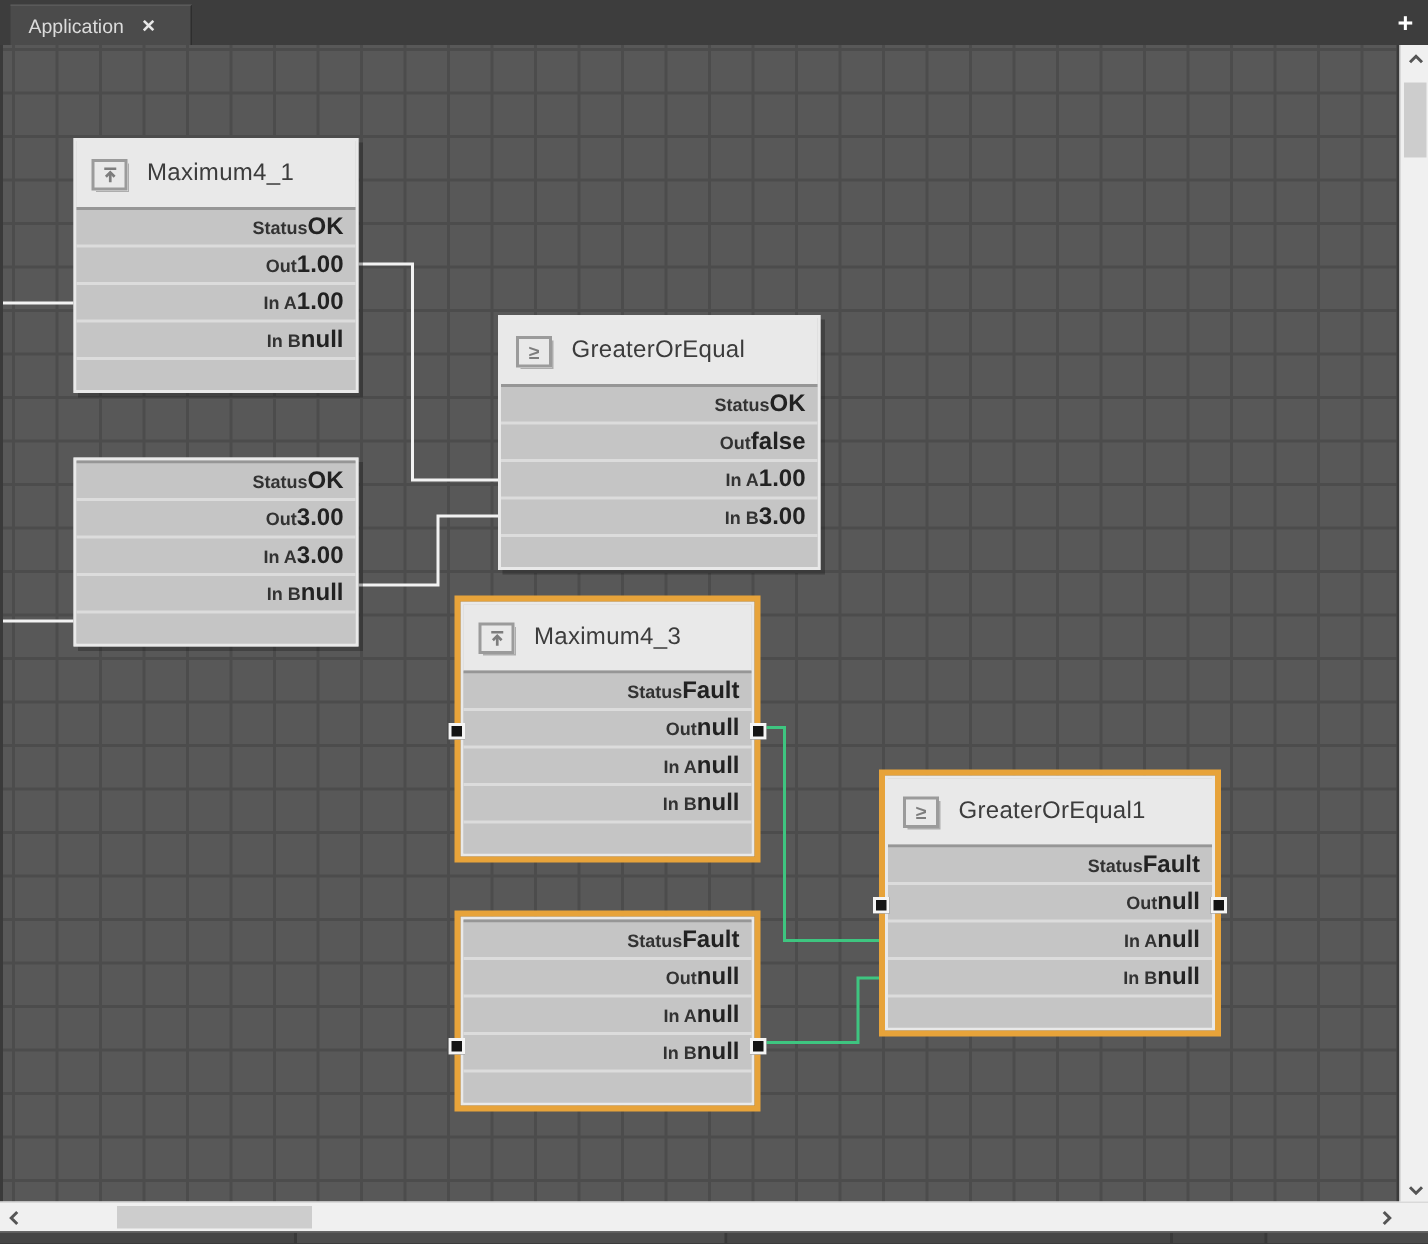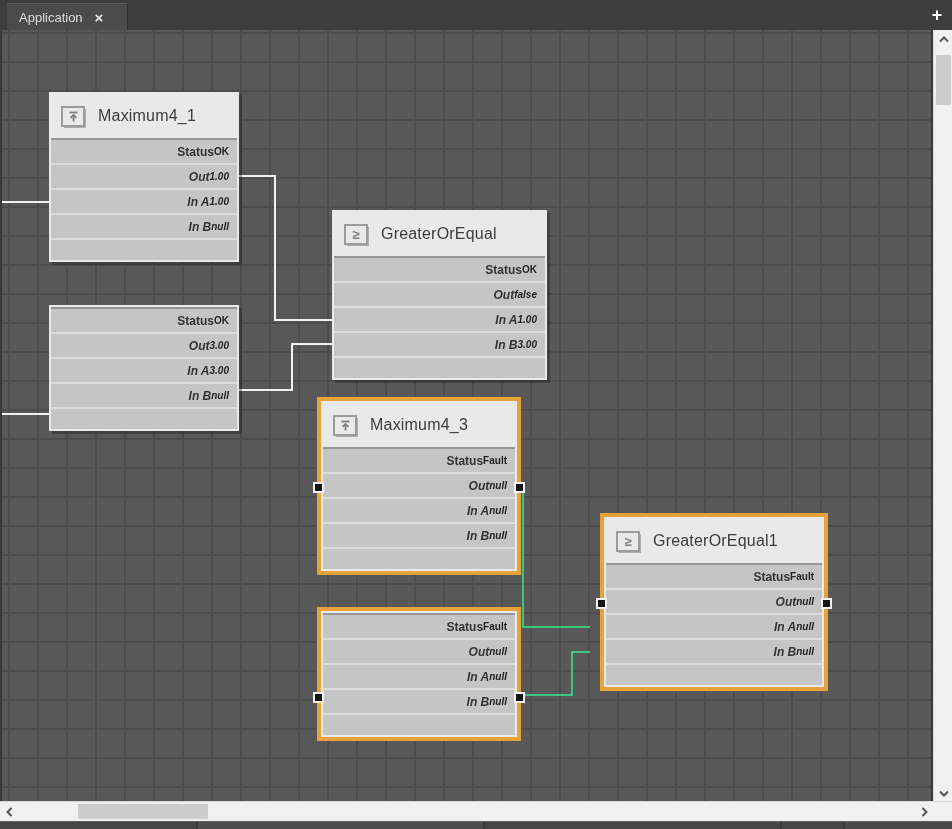--- a/index.html
+++ b/index.html
@@ -34,41 +34,41 @@
     box-sizing:border-box;overflow:hidden;
   }
   #wires{position:absolute;left:0;top:0;width:100%;height:100%;}
   #wires polyline{fill:none;stroke-width:2px;}
   
   .node{
     position:absolute;box-sizing:border-box;
     background:#c5c5c5;border:2px solid #e9e9e9;
     box-shadow:3px 3px 0 rgba(25,25,25,0.35);
   }
-  .node.selected{outline:4px solid var(--sel,#e8a33c);margin-left:14px;}
+  .node.selected{outline:4px solid var(--sel,#e8a33c);}
   .node-header{
     height:44px;background:#e9e9e9;display:flex;align-items:center;
     padding-left:10px;gap:13px;
   }
   .node-icon{
     width:24px;height:21px;box-sizing:border-box;border:2px solid #9b9b9b;
     box-shadow:2px 2px 0 -1px #adadad;
     display:flex;align-items:center;justify-content:center;
     color:#7d7d7d;font-size:13px;font-weight:bold;
   }
   .node-icon svg{display:block;}
   .node-title{color:#3c3c3c;font-size:16px;letter-spacing:0.2px;}
   .node-rows{border-top:2px solid #969696;}
   .node-row{
     height:23px;display:flex;align-items:center;justify-content:flex-end;
     padding:0 8px;background:#c5c5c5;
   }
-  .node-row + .node-row{border-top:2px solid #dcdcdc;font-style:italic;}
+  .node-row + .node-row{border-top:2px solid #dcdcdc;}
   .row-label{color:#333333;font-size:12px;font-weight:bold;}
-  .row-value{color:#222222;font-size:10px;font-weight:bold;}
+  .row-value{color:#222222;font-size:16px;font-weight:bold;}
   .node-footer{height:20px;border-top:2px solid #dcdcdc;background:#c5c5c5;}
   .port{
     position:absolute;width:7px;height:7px;background:#141414;
     border:2px solid #f5f5f5;box-sizing:content-box;z-index:5;
   }
   .port-left{left:-10px;top:79px;}
   .port-right{right:-10px;top:79px;}
   
   .vscroll{
     position:absolute;top:30px;right:0;width:19px;height:772px;

